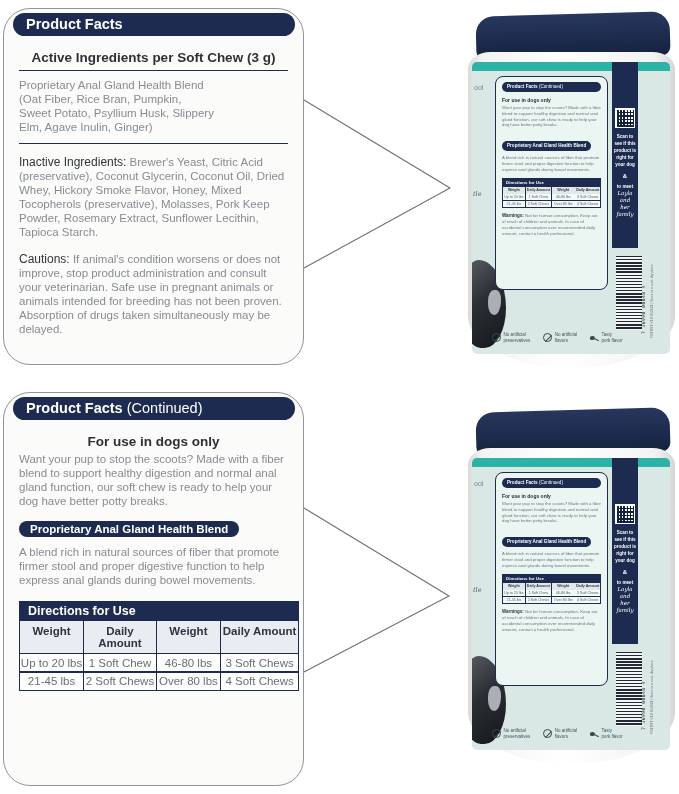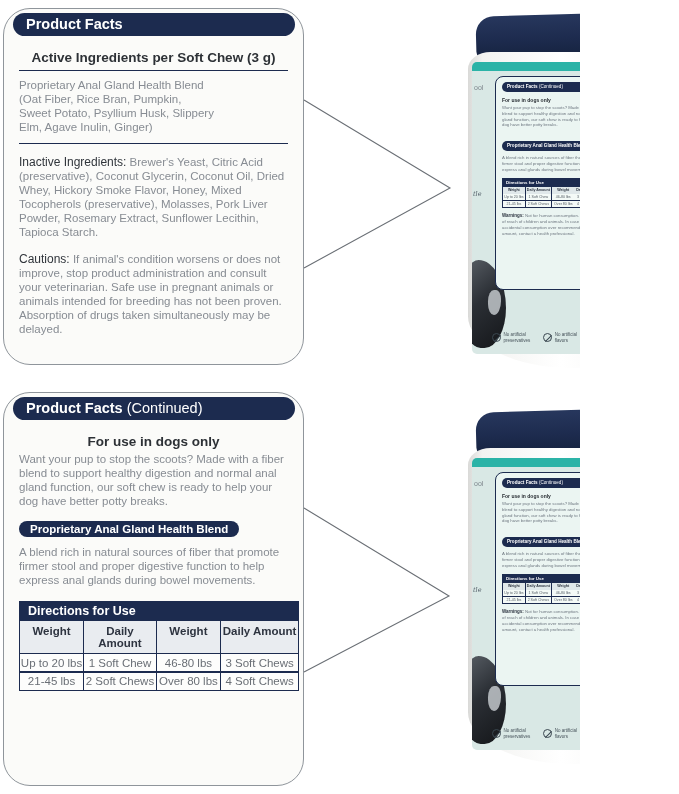--- a/index.html
+++ b/index.html
@@ -1,16 +1,16 @@
 <!DOCTYPE html>
 <html><head>
 <meta charset="utf-8">
 <style>
   html,body{margin:0;padding:0;background:#fff;}
-  .page{position:relative;width:580px;height:794px;background:#ffffff;overflow:hidden;
+  .page{position:relative;width:679px;height:794px;background:#ffffff;overflow:hidden;
         font-family:"Liberation Sans",sans-serif;}
 
   
   .panel{position:absolute;left:3px;width:301px;background:#fbfbf9;border:1.4px solid #8f959b;
          border-radius:27px;box-sizing:border-box;}
   .panel1{top:8px;height:357px;}
   .panel2{top:392px;height:394px;}
   .pill{margin:4px 8px 0 9px;height:23px;border-radius:12px;background:#1c2b4f;color:#fff;
         font-size:14.5px;font-weight:bold;line-height:23px;padding-left:13px;}
   .pill .lt{font-weight:normal;}
@@ -113,21 +113,21 @@
   <div class="panel panel1">
     <div class="pill">Product Facts</div>
     <div class="pcontent">
       <div class="h1">Active Ingredients per Soft Chew (3 g)</div>
       <hr class="rule">
       <p class="gray pre">Proprietary Anal Gland Health Blend
 (Oat Fiber, Rice Bran, Pumpkin,
 Sweet Potato, Psyllium Husk, Slippery
 Elm, Agave Inulin, Ginger)</p>
       <hr class="rule2">
-      <p class="gray"><span class="lbl">Inactive Ingredients:</span> <span>Brewer's Yeast, Citric Acid (preservative), Coconut Glycerin, Coconut Oil, Dried Whey, Hickory Smoke Flavor, Honey, Mixed Tocopherols (preservative), Molasses, Pork Liver Powder, Rosemary Extract, Sunflower Lecithin, Tapioca Starch.</span></p>
+      <p class="gray"><span class="lbl">Inactive Ingredients:</span> <span>Brewer's Yeast, Citric Acid (preservative), Coconut Glycerin, Coconut Oil, Dried Whey, Hickory Smoke Flavor, Honey, Mixed Tocopherols (preservative), Molasses, Pork Keep Powder, Rosemary Extract, Sunflower Lecithin, Tapioca Starch.</span></p>
       <p class="gray mt13"><span class="lbl">Cautions:</span> <span>If animal's condition worsens or does not improve, stop product administration and consult your veterinarian. Safe use in pregnant animals or animals intended for breeding has not been proven. Absorption of drugs taken simultaneously may be delayed.</span></p>
     </div>
   </div>
 
   <div class="panel panel2">
     <div class="pill"><span>Product Facts</span> <span class="lt">(Continued)</span></div>
     <div class="pcontent">
       <div class="h1">For use in dogs only</div>
       <p class="gray" style="margin-top:3px">Want your pup to stop the scoots? Made with a fiber blend to support healthy digestion and normal anal gland function, our soft chew is ready to help your dog have better potty breaks.</p>
       <div class="pill2">Proprietary Anal Gland Health Blend</div>

